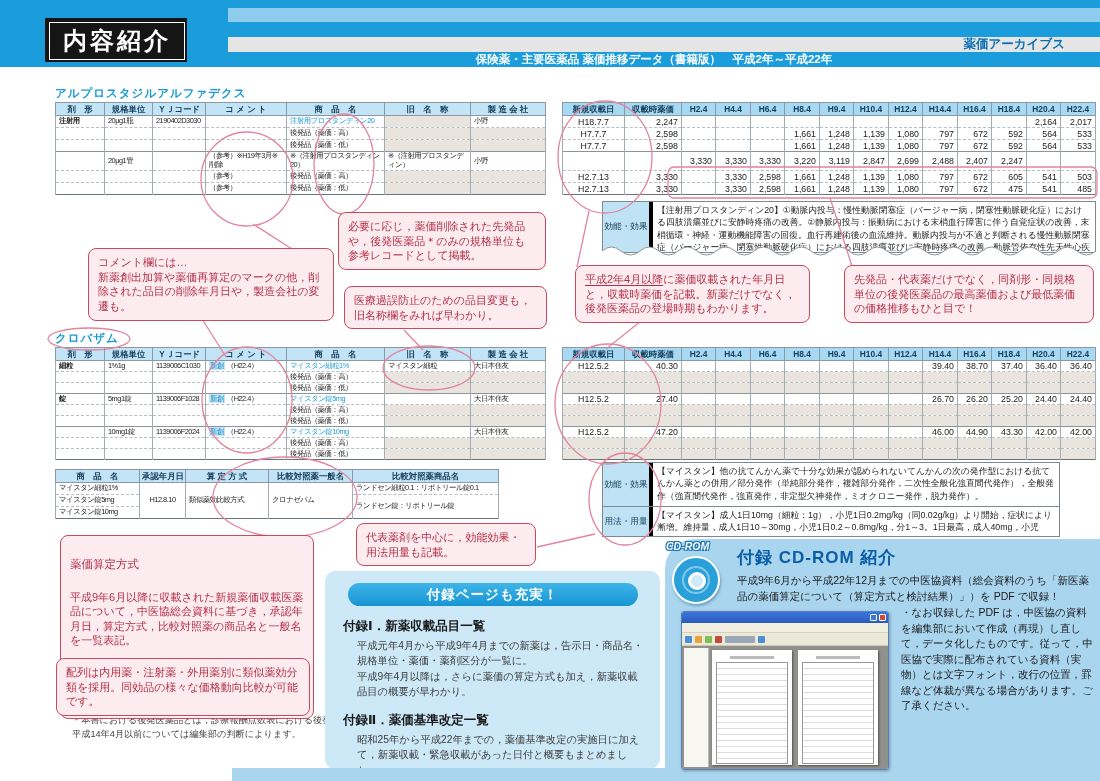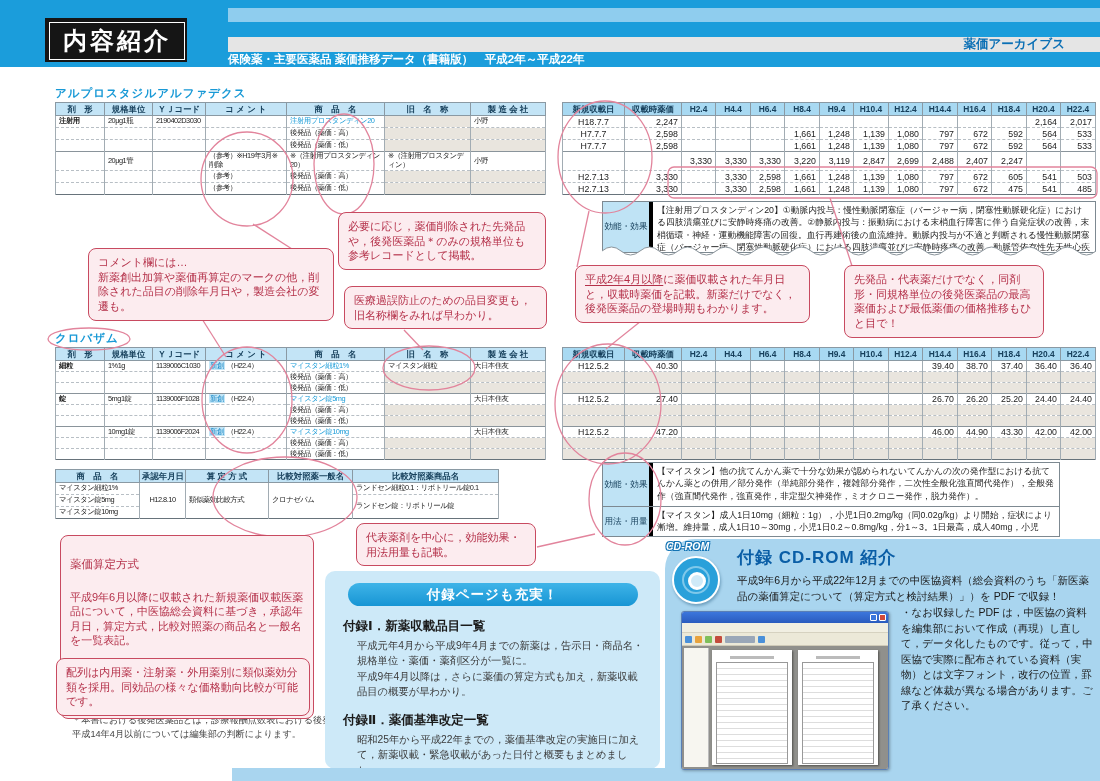--- a/index.html
+++ b/index.html
@@ -5,21 +5,21 @@
   html,body{margin:0;padding:0;background:#fff;}
   #page{position:relative;width:1100px;height:781px;background:#fff;overflow:hidden;
         font-family:"Liberation Sans","DejaVu Sans",sans-serif;}
   .abs{position:absolute;}
   
   .hdr-base{left:0;top:0;width:1100px;height:67px;background:#1B9DDB;}
   .hdr-s1{left:228px;top:8px;width:872px;height:14px;background:#8FCDEE;}
   .hdr-s2{left:228px;top:37px;width:872px;height:15px;background:#e5e5e5;
           color:#0A6FB5;font-weight:bold;font-size:12.5px;line-height:15px;text-align:right;padding-right:35px;box-sizing:border-box;}
   .hdr-s3{left:228px;top:52px;width:872px;height:15px;background:#1B9DDB;
-          color:#fff;font-weight:bold;font-size:11.5px;line-height:15px;text-align:left;padding-right:20px;box-sizing:border-box;}
+          color:#fff;font-weight:bold;font-size:11.5px;line-height:15px;text-align:center;padding-right:20px;box-sizing:border-box;}
   .title-box{left:45px;top:18px;width:142px;height:44px;background:#151515;padding:4px;box-sizing:border-box;}
   .title-box .inner{width:100%;height:100%;border:1.5px solid #fff;display:flex;align-items:center;justify-content:center;
           color:#fff;font-weight:bold;font-size:24px;letter-spacing:3px;}
   
   .sec-title{color:#1899D6;font-weight:bold;font-size:11.5px;letter-spacing:1px;}
   
   table.dtable{border-collapse:collapse;table-layout:fixed;background:#fff;border:1px solid #67737b;}
   .dtable th{background:#C3E4F6;color:#17405C;font-weight:bold;border:1px solid #8a99a3;
              padding:0 2px;font-size:8.4px;overflow:hidden;white-space:nowrap;}
   .dtable td{border-left:1px solid #a2acb3;border-right:1px solid #a2acb3;border-top:1px dashed #b8bfc5;
@@ -672,21 +672,21 @@
         </tr>
       </tbody>
     </table>
   </div>
 
   <div class="callout" style="left:88px;top:248px;width:246px;">コメント欄には…
 新薬創出加算や薬価再算定のマークの他，削除された品目の削除年月日や，製造会社の変遷も。</div>
   <div class="callout" style="left:344px;top:286px;width:203px;">医療過誤防止のための品目変更も，旧名称欄をみれば早わかり。</div>
   <div class="callout" style="left:338px;top:212px;width:208px;">必要に応じ，薬価削除された先発品や，後発医薬品＊のみの規格単位も参考レコードとして掲載。</div>
   <div class="callout" style="left:575px;top:265px;width:235px;"><span class="u">平成2年4月以降</span><span>に薬価収載された年月日と，収載時薬価を記載。新薬だけでなく，後発医薬品の登場時期もわかります。</span></div>
-  <div class="callout" style="left:844px;top:265px;width:200px;">先発品・代表薬だけでなく，同剤形・同規格単位の後発医薬品の最高薬価および最低薬価の価格推移もひと目で！</div>
+  <div class="callout" style="left:844px;top:265px;width:250px;">先発品・代表薬だけでなく，同剤形・同規格単位の後発医薬品の最高薬価および最低薬価の価格推移もひと目で！</div>
   <div class="callout" style="left:60px;top:535px;width:254px;">
     <div class="ctitle">薬価算定方式</div>
     <div>平成9年6月以降に収載された新規薬価収載医薬品について，中医協総会資料に基づき，承認年月日，算定方式，比較対照薬の商品名と一般名を一覧表記。</div>
     <div class="cpara">詳細については，付録CD-ROM「中医協（新医薬品薬価算定関連）資料」をご参照ください。</div>
   </div>
   <div class="callout" style="left:56px;top:658px;width:254px;">配列は内用薬・注射薬・外用薬別に類似薬効分類を採用。同効品の様々な価格動向比較が可能です。</div>
   <div class="callout" style="left:356px;top:523px;width:180px;">代表薬剤を中心に，効能効果・用法用量も記載。</div>
 
   <div class="abs footnote" style="left:72px;top:714px;width:330px;">＊本書における後発医薬品とは，診療報酬点数表における後発医薬品をさし，平成14年4月以前については編集部の判断によります。</div>
 

